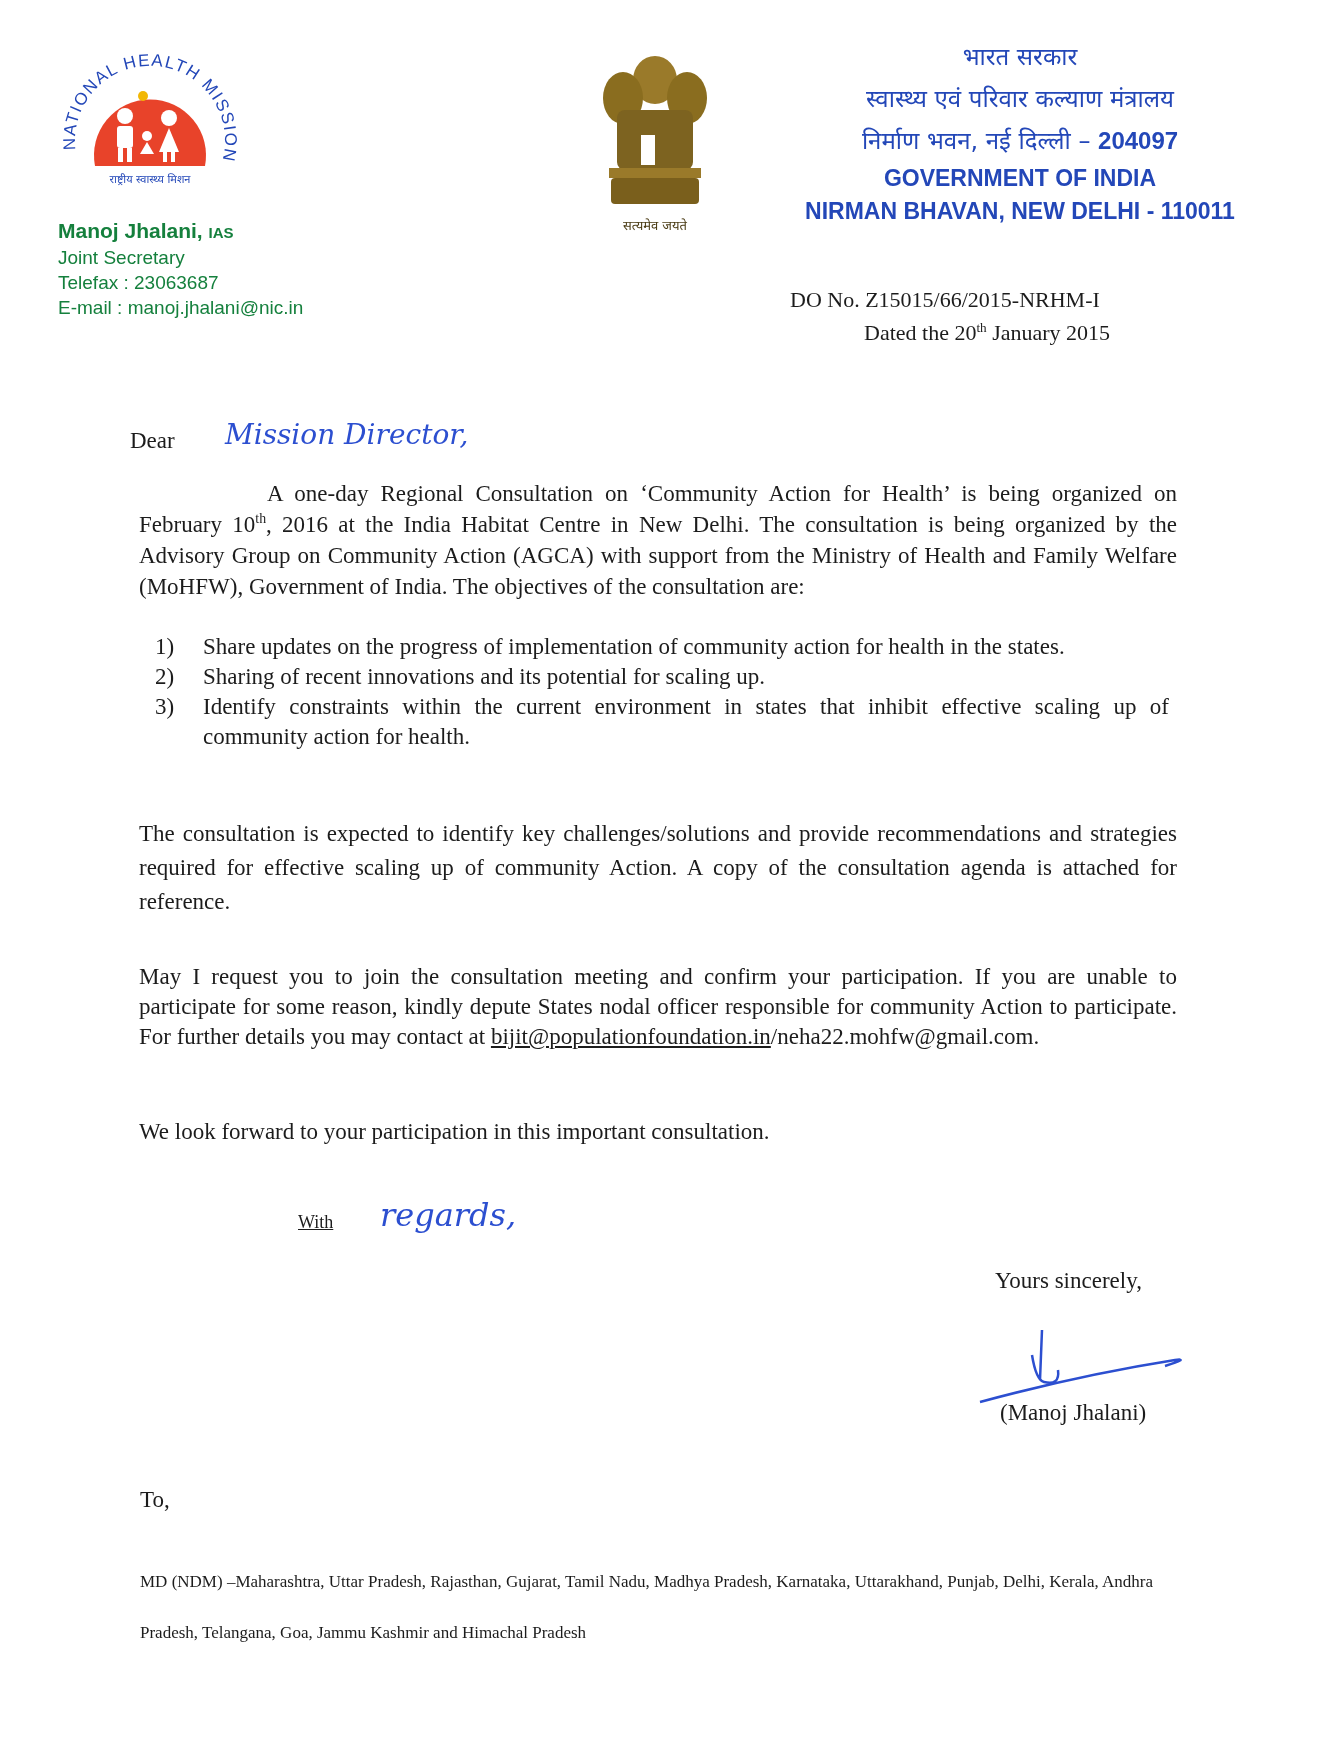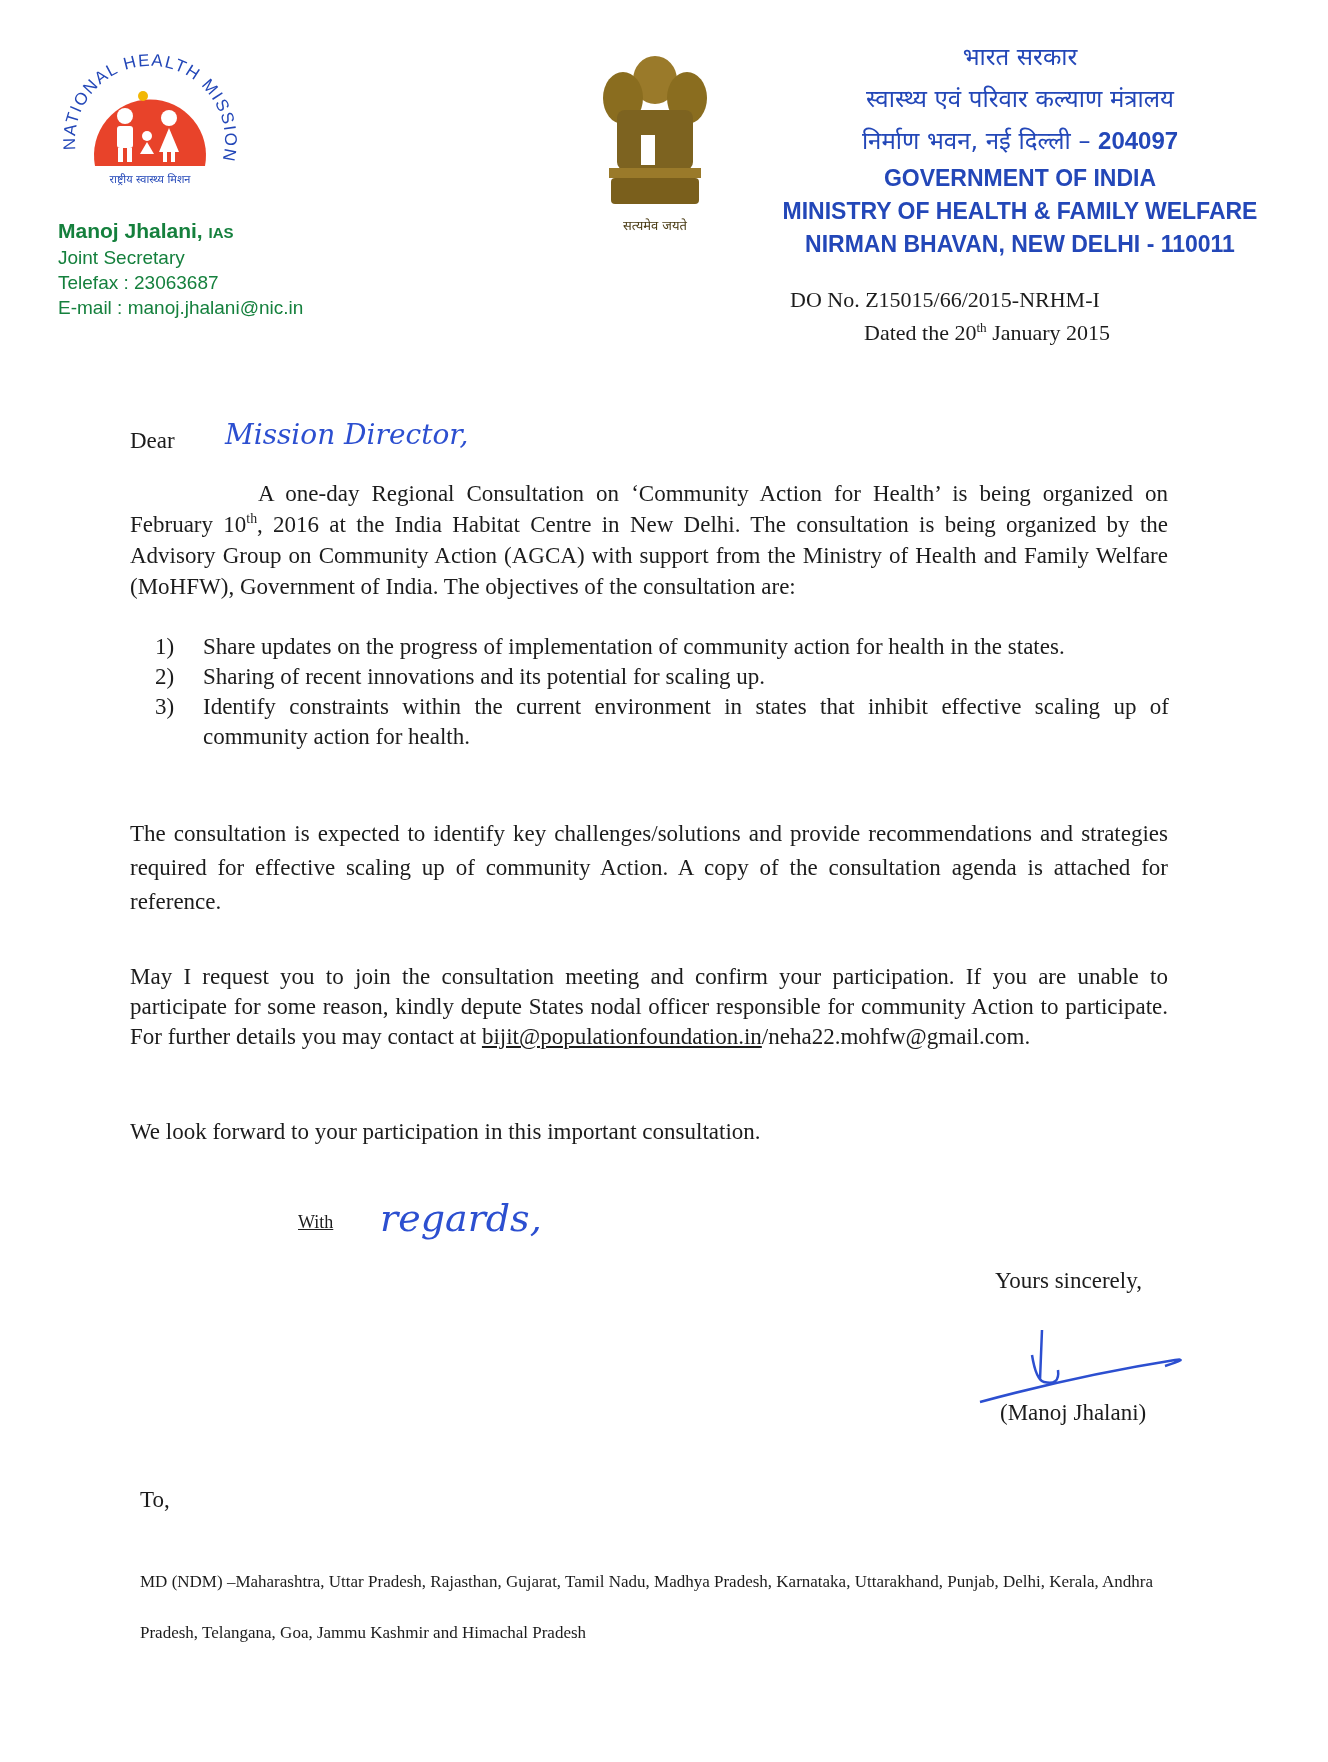--- a/index.html
+++ b/index.html
@@ -21,38 +21,38 @@
   
   .ministry { left: 760px; top: 36px; width: 520px; text-align: center; color: #2347b8; }
   .ministry .hi { font-family: "DejaVu Sans", sans-serif; font-size: 24px; line-height: 42px; }
   .ministry .hi b { font-family: "Liberation Sans", sans-serif; }
   .ministry .en { font-family: "Liberation Sans", sans-serif; font-weight: bold; font-size: 23px; line-height: 33px; }
 
   .ref { left: 790px; top: 283px; font-size: 22px; line-height: 33px; }
   .ref .dated { padding-left: 74px; }
   sup { font-size: 60%; line-height: 0; }
 
-  .body-text { font-size: 23px; line-height: 31px; text-align: justify; }
+  .body-text { font-size: 23px; line-height: 31px; text-align: justify; margin-left: 9px; }
   .salutation { left: 130px; top: 428px; font-size: 23px; }
   .dear-hand { left: 225px; top: 418px; font-size: 28px; }
 
   .para1 { left: 130px; top: 478px; width: 1038px; }
   .para1 .indent { display: inline-block; width: 128px; }
   .objectives { left: 155px; top: 632px; width: 1014px; font-size: 23px; line-height: 30px; margin: 0; padding: 0; list-style: none; }
   .objectives li { display: flex; }
   .objectives .num { width: 48px; flex: none; }
   .objectives .txt { flex: 1; text-align: justify; }
 
   .para2 { left: 130px; top: 817px; width: 1038px; line-height: 34px; }
   .para3 { left: 130px; top: 962px; width: 1038px; line-height: 30px; }
   .para3 .link { text-decoration: underline; }
   .para4 { left: 130px; top: 1116px; }
 
   .with { left: 298px; top: 1212px; font-size: 18px; text-decoration: underline; }
-  .regards-hand { left: 380px; top: 1196px; font-size: 38px; }
+  .regards-hand { left: 380px; top: 1196px; font-size: 32px; }
 
   .closing { left: 995px; top: 1268px; font-size: 23px; }
   .signature { left: 960px; top: 1320px; width: 240px; height: 100px; }
   .signatory { left: 1000px; top: 1400px; font-size: 23px; }
 
   .to { left: 140px; top: 1487px; font-size: 23px; }
   .recipients { left: 140px; top: 1556px; width: 1040px; font-size: 17px; line-height: 51px; }
 </style>
 </head>
 <body>
@@ -100,21 +100,20 @@
     <rect x="16" y="138" width="88" height="26" rx="4" fill="#7a5f1c"></rect>
     <text x="60" y="190" text-anchor="middle" font-family="DejaVu Sans, sans-serif" font-size="13" fill="#4a3b14">सत्यमेव जयते</text>
   </svg>
 </div>
 
 <div class="abs ministry">
   <div class="hi">भारत सरकार</div>
   <div class="hi">स्वास्थ्य एवं परिवार कल्याण मंत्रालय</div>
   <div class="hi"><span>निर्माण भवन, नई दिल्ली –</span> <b>204097</b></div>
   <div class="en">GOVERNMENT OF INDIA</div>
-  <div class="en">MINISTRY OF HEALTH &amp; FAMILY WELFARE</div>
   <div class="en">NIRMAN BHAVAN, NEW DELHI - 110011</div>
 </div>
 
 <div class="abs ref serif">
   <div>DO No. Z15015/66/2015-NRHM-I</div>
   <div class="dated"><span>Dated the 20</span><sup>th</sup><span> January 2015</span></div>
 </div>
 
 <div class="abs salutation">Dear</div>
 <div class="abs hand dear-hand">Mission Director,</div>

